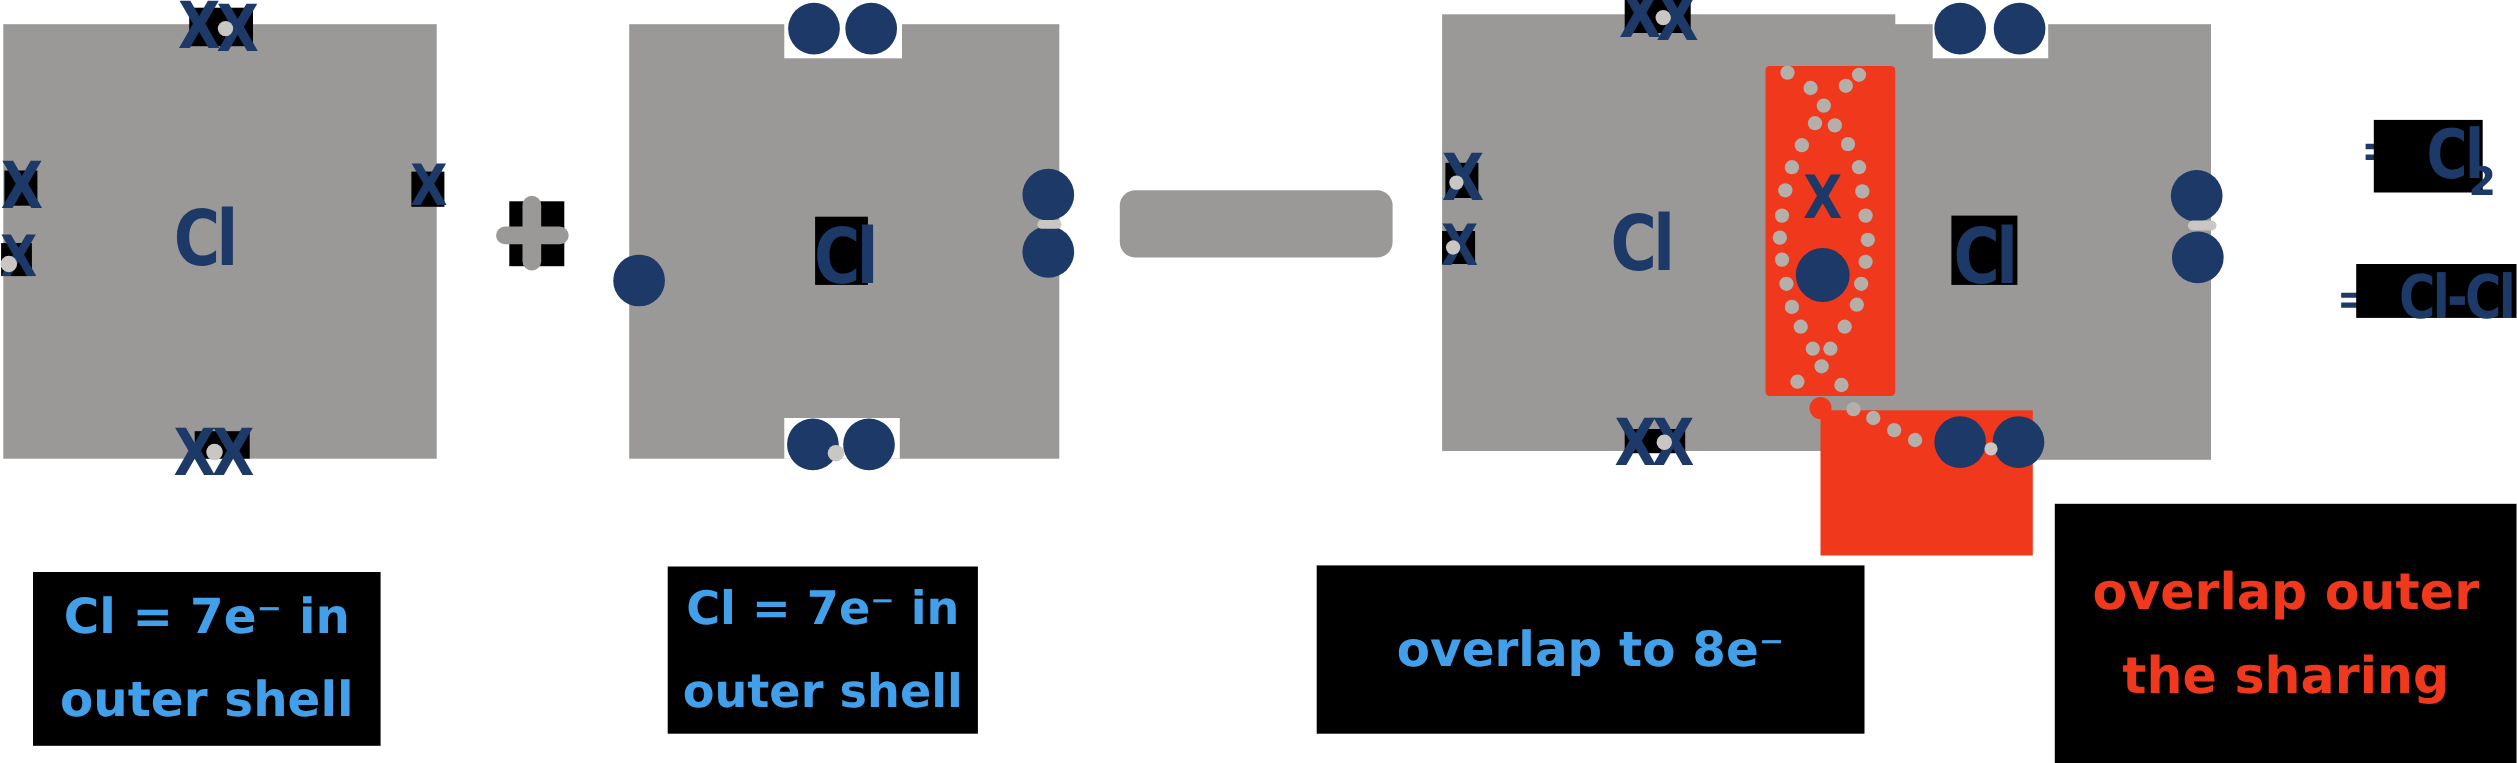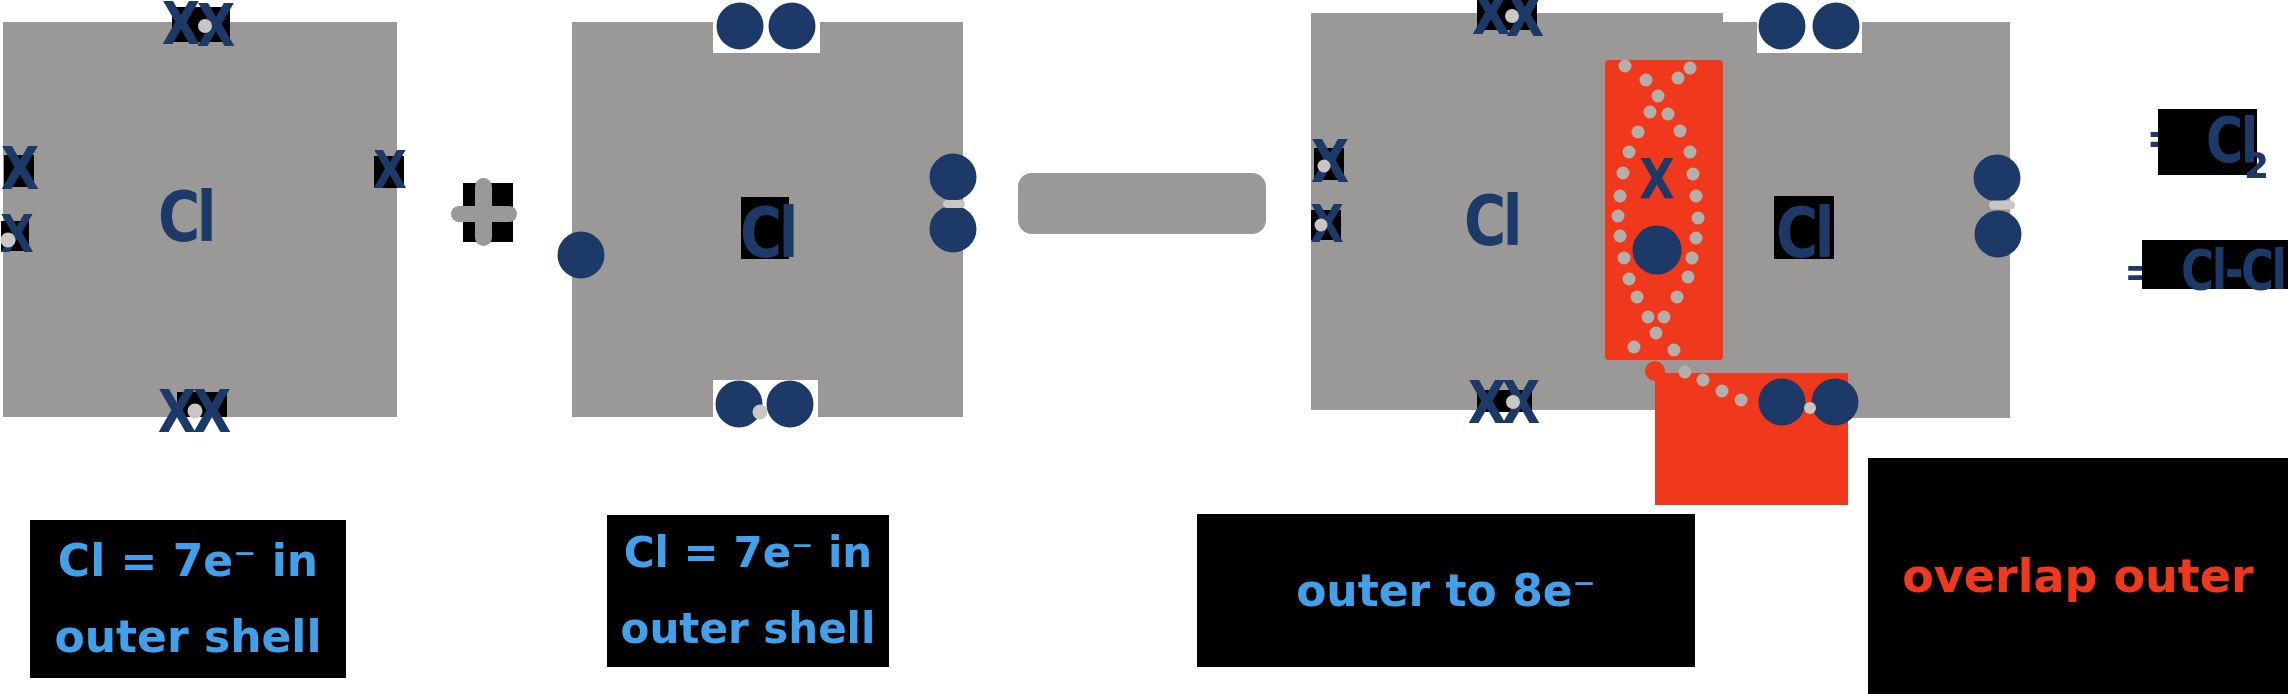--- a/index.html
+++ b/index.html
@@ -103,24 +103,25 @@
 
   <div class="cap" id="cap-left" style="left:30px;top:520px;width:316px;height:158px;">
     <div class="line">Cl = 7e⁻ in</div>
     <div class="line">outer shell</div>
   </div>
   <div class="cap" id="cap-middle" style="left:607px;top:515px;width:282px;height:152px;">
     <div class="line">Cl = 7e⁻ in</div>
     <div class="line">outer shell</div>
   </div>
   <div class="cap" id="cap-molecule" style="left:1197px;top:514px;width:498px;height:153px;">
-    <div class="line">outer to 8e⁻</div>
+    <div class="line">overlap to 8e⁻</div>
   </div>
   <div class="cap" id="cap-overlap" style="left:1868px;top:458px;width:420px;height:236px;">
     <div class="line">overlap outer</div>
+    <div class="line">the sharing</div>
   </div>
 
 <div class="el cross" style="left: 181px; top: 26px; font-size: 50px;">X</div>
     <div class="el cross" style="left: 216px; top: 28px; font-size: 50px;">X</div>
     <div class="el cross" style="left: 20px; top: 171px; font-size: 50px;">X</div>
     <div class="el cross" style="left: 17px; top: 236px; font-size: 44px;">X</div>
     <div class="el cross" style="left: 390px; top: 172px; font-size: 44px;">X</div>
     <div class="el cross" style="left: 177px; top: 414px; font-size: 50px;">X</div>
     <div class="el cross" style="left: 212px; top: 414px; font-size: 50px;">X</div>
     <div class="el dot" style="left: 740px; top: 26px; width: 47px; height: 47px;"></div>

